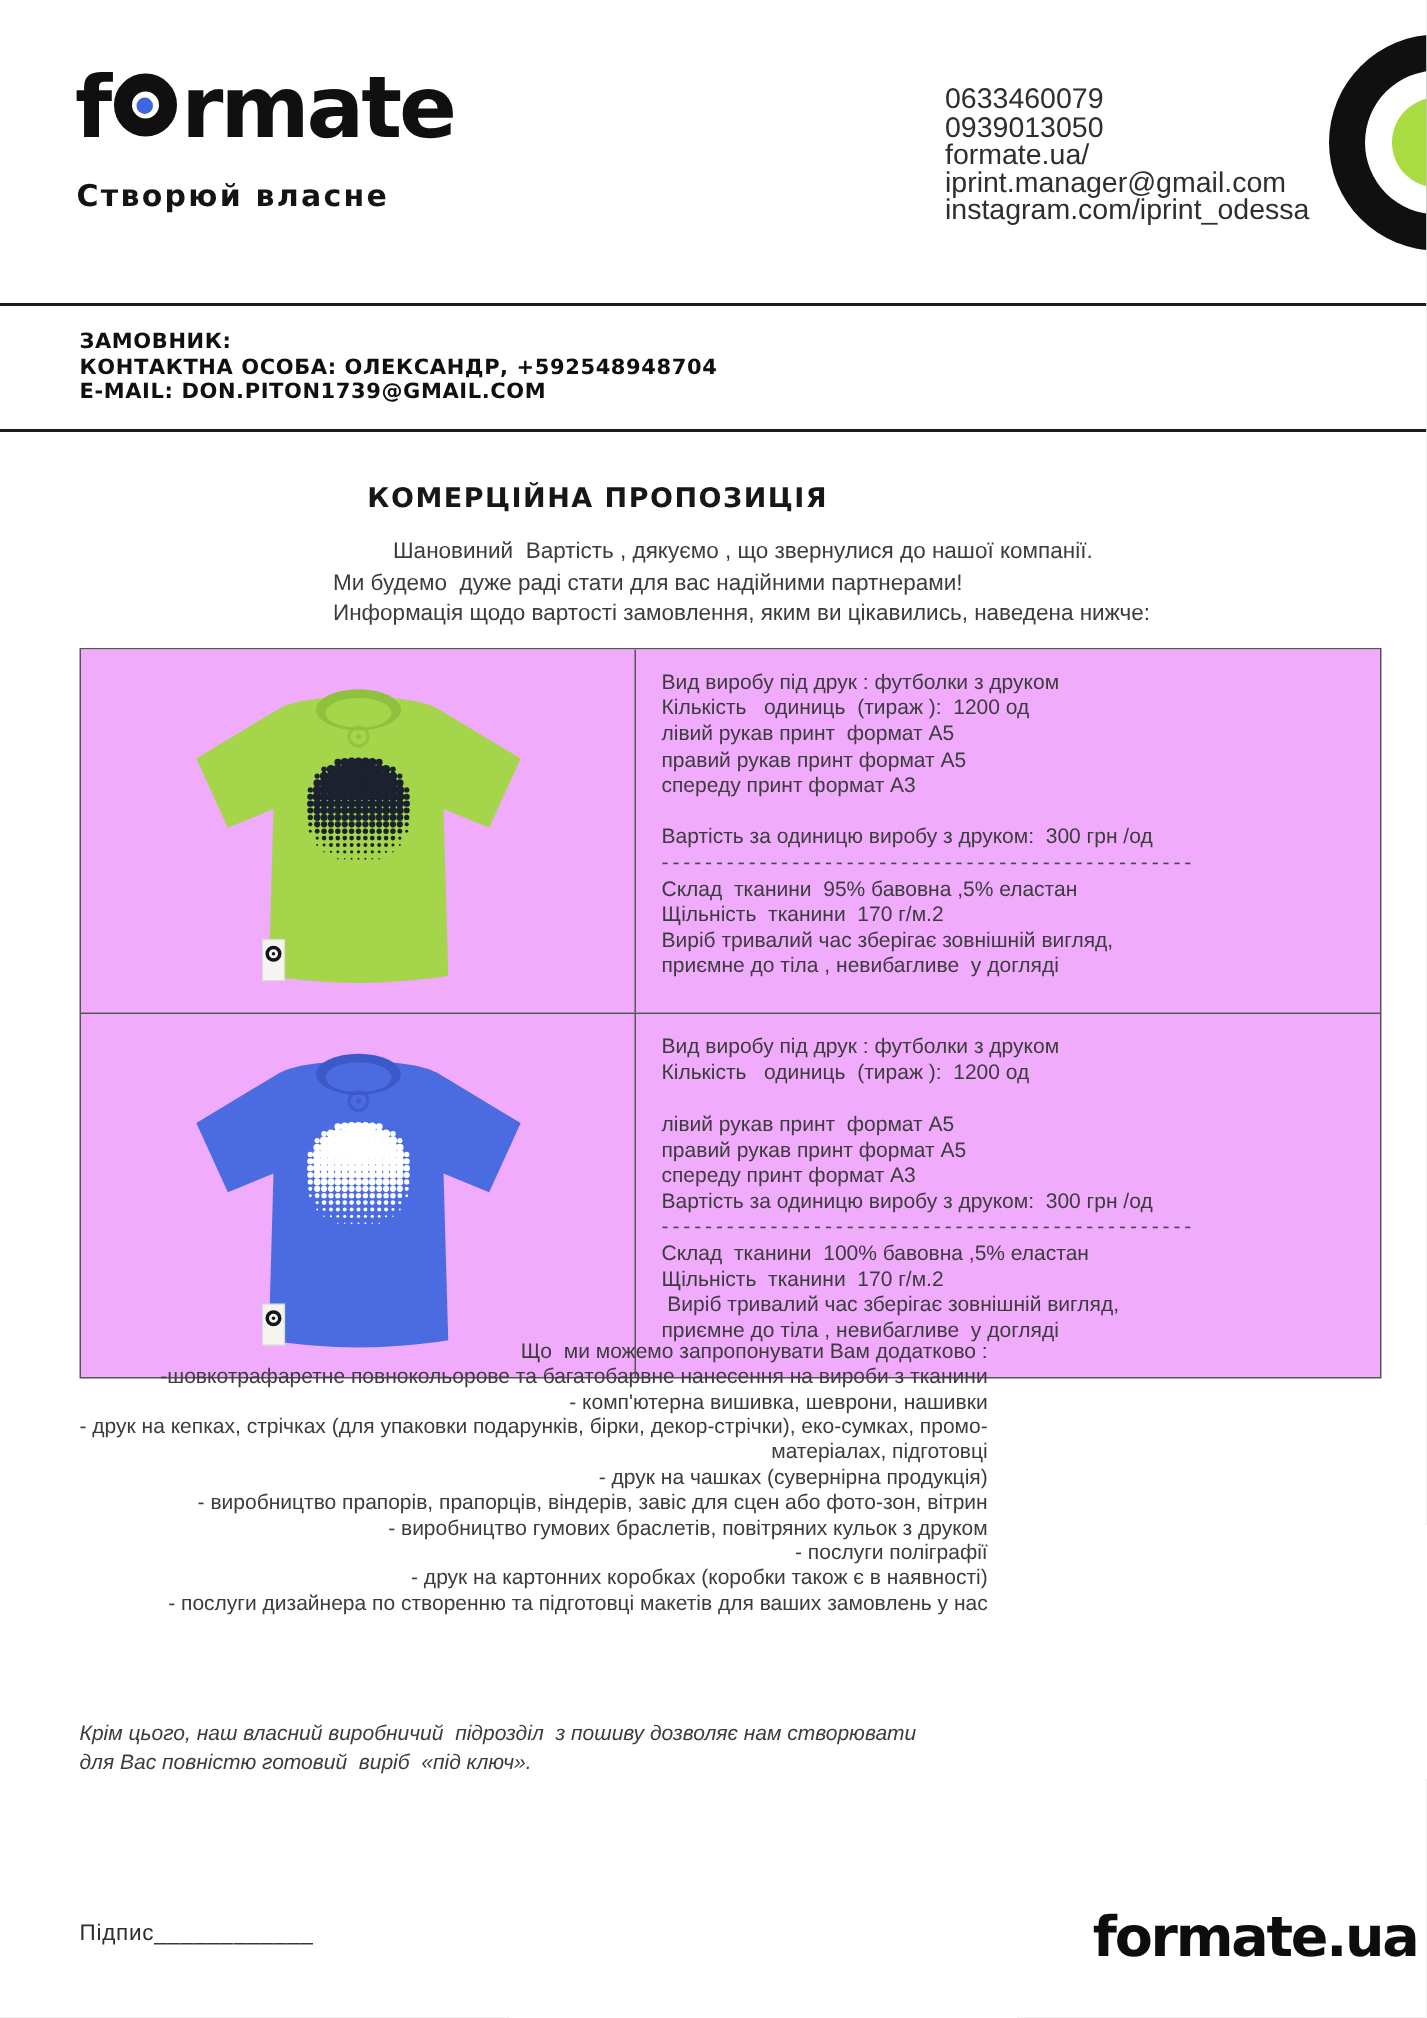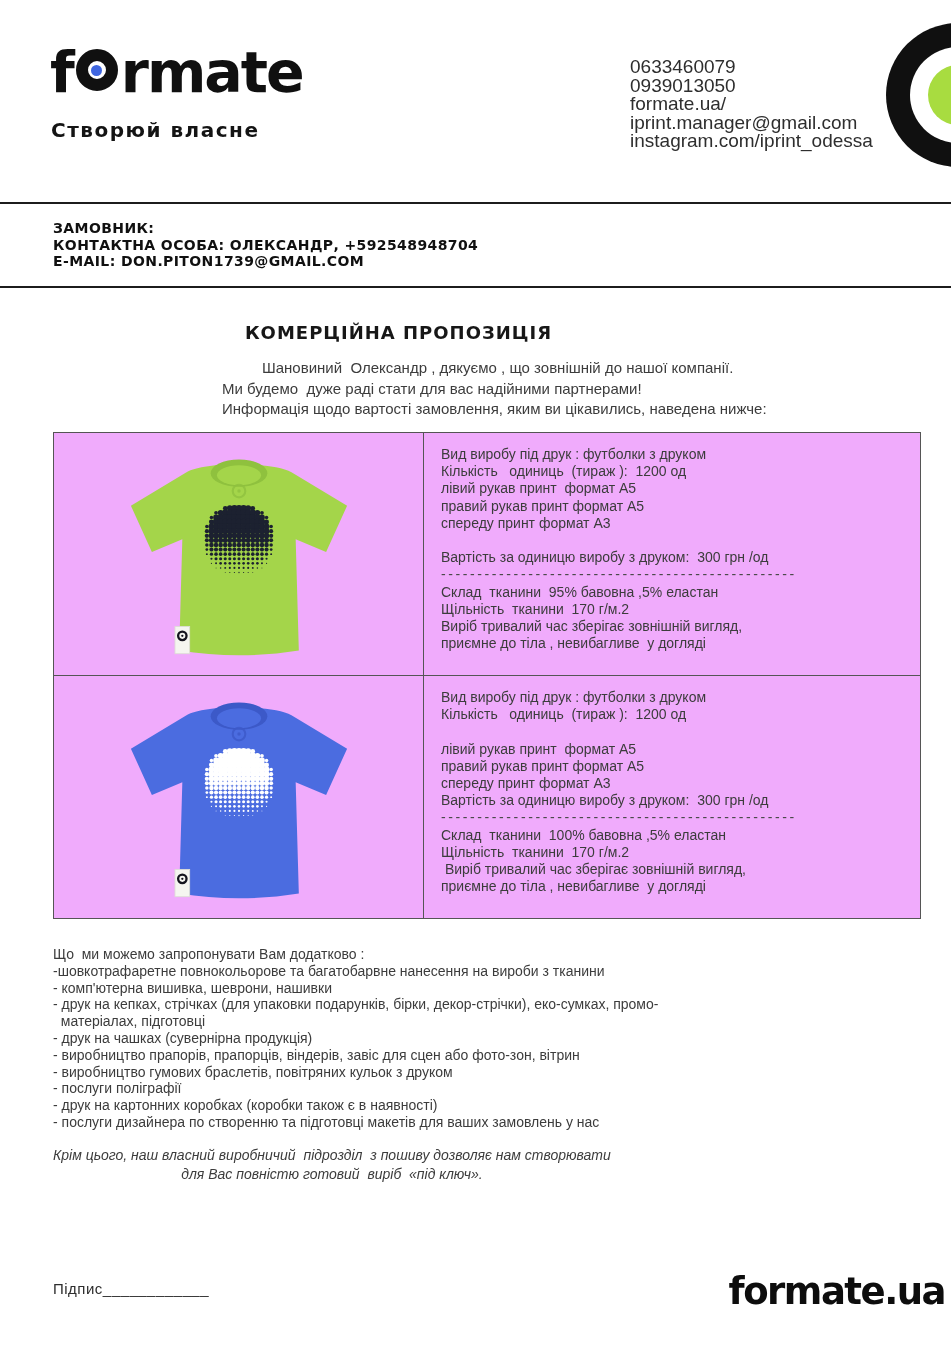--- a/index.html
+++ b/index.html
@@ -42,26 +42,26 @@
   .offer-table{position:absolute;left:53px;top:432px;width:866px;border:1.5px solid #555;}
   .trow{display:flex;height:242px;background:#f0abfc;}
   .trow + .trow{border-top:1.5px solid #555;}
   .tcell-img{width:369px;border-right:1.5px solid #555;display:flex;
              align-items:center;justify-content:center;}
   .tcell-text{flex:1;padding:13px 8px 0 17px;font-size:14px;color:#3c3c3c;}
   .tline{height:17.2px;line-height:17.2px;white-space:pre;}
   .tline.dash{letter-spacing:2.6px;color:#4a4a4a;}
   svg.shirt{width:252px;height:212px;}
 
-  .extras{position:absolute;left:53px;top:946px;font-size:14px;line-height:16.8px;color:#3c3c3c;}
+  .extras{position:absolute;left:53px;top:892px;font-size:14px;line-height:16.8px;color:#3c3c3c;text-align:right;}
   .extras div{white-space:pre-wrap;height:16.8px;}
 
   .closing{position:absolute;left:53px;top:1146px;font-style:italic;font-size:14px;
            line-height:19px;color:#3c3c3c;}
-  .closing div{white-space:pre-wrap;text-align:center;}
+  .closing div{white-space:pre-wrap;}
 
   .signature{position:absolute;left:53px;top:1280px;font-size:15px;color:#2e2e2e;letter-spacing:0.5px;}
   .footer-logo{position:absolute;right:6px;top:1270px;font-family:"DejaVu Sans",sans-serif;
                font-weight:800;font-size:37px;letter-spacing:-1.5px;color:#0d0d0d;}
 </style>
 </head>
 <body>
 
 <div class="page">
 
@@ -94,21 +94,21 @@
     <div>ЗАМОВНИК:</div>
     <div>КОНТАКТНА ОСОБА: ОЛЕКСАНДР, +592548948704</div>
     <div>E-MAIL: DON.PITON1739@GMAIL.COM</div>
   </div>
 
   <div class="rule rule2"></div>
 
   <h1 class="title">КОМЕРЦІЙНА ПРОПОЗИЦІЯ</h1>
 
   <div class="intro">
-    <div class="first">Шановиний  Олександр , дякуємо , що зовнішній до нашої компанії.</div>
+    <div class="first">Шановиний  Вартість , дякуємо , що звернулися до нашої компанії.</div>
     <div>Ми будемо  дуже раді стати для вас надійними партнерами!</div>
     <div>Информація щодо вартості замовлення, яким ви цікавились, наведена нижче:</div>
   </div>
 
   <div class="offer-table">
 
     <div class="trow">
       <div class="tcell-img">
         <svg class="shirt" viewBox="0 0 240 202">
             <path d="M70,23 C88,13 152,13 170,23 L223,55 L203,99 L174,87 L177,193 C140,199 100,199 63,193 L66,87 L37,99 L17,55 Z" fill="#a4d54a"></path>

